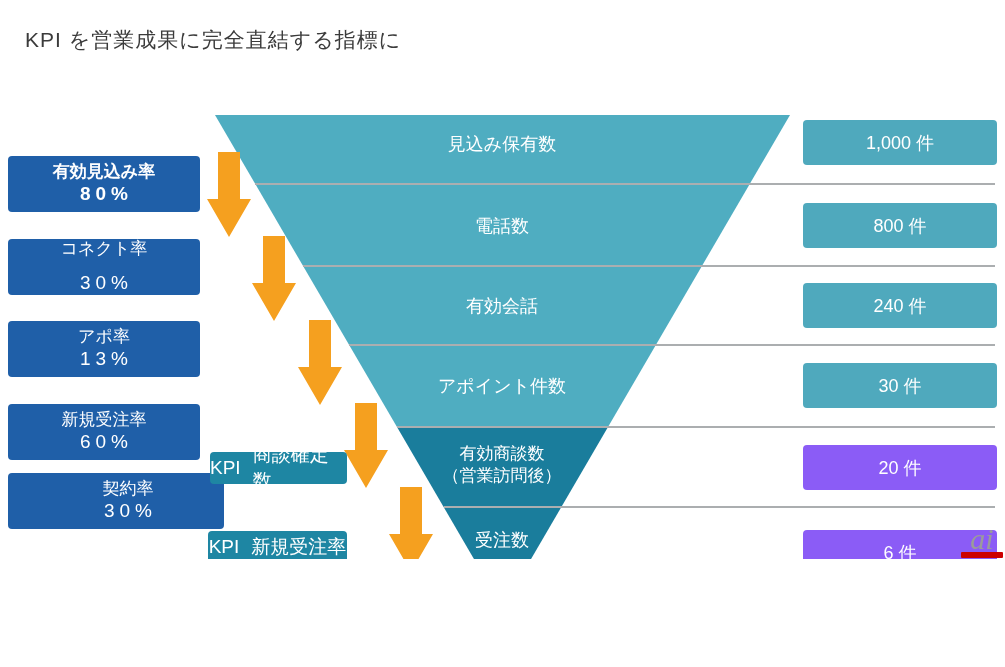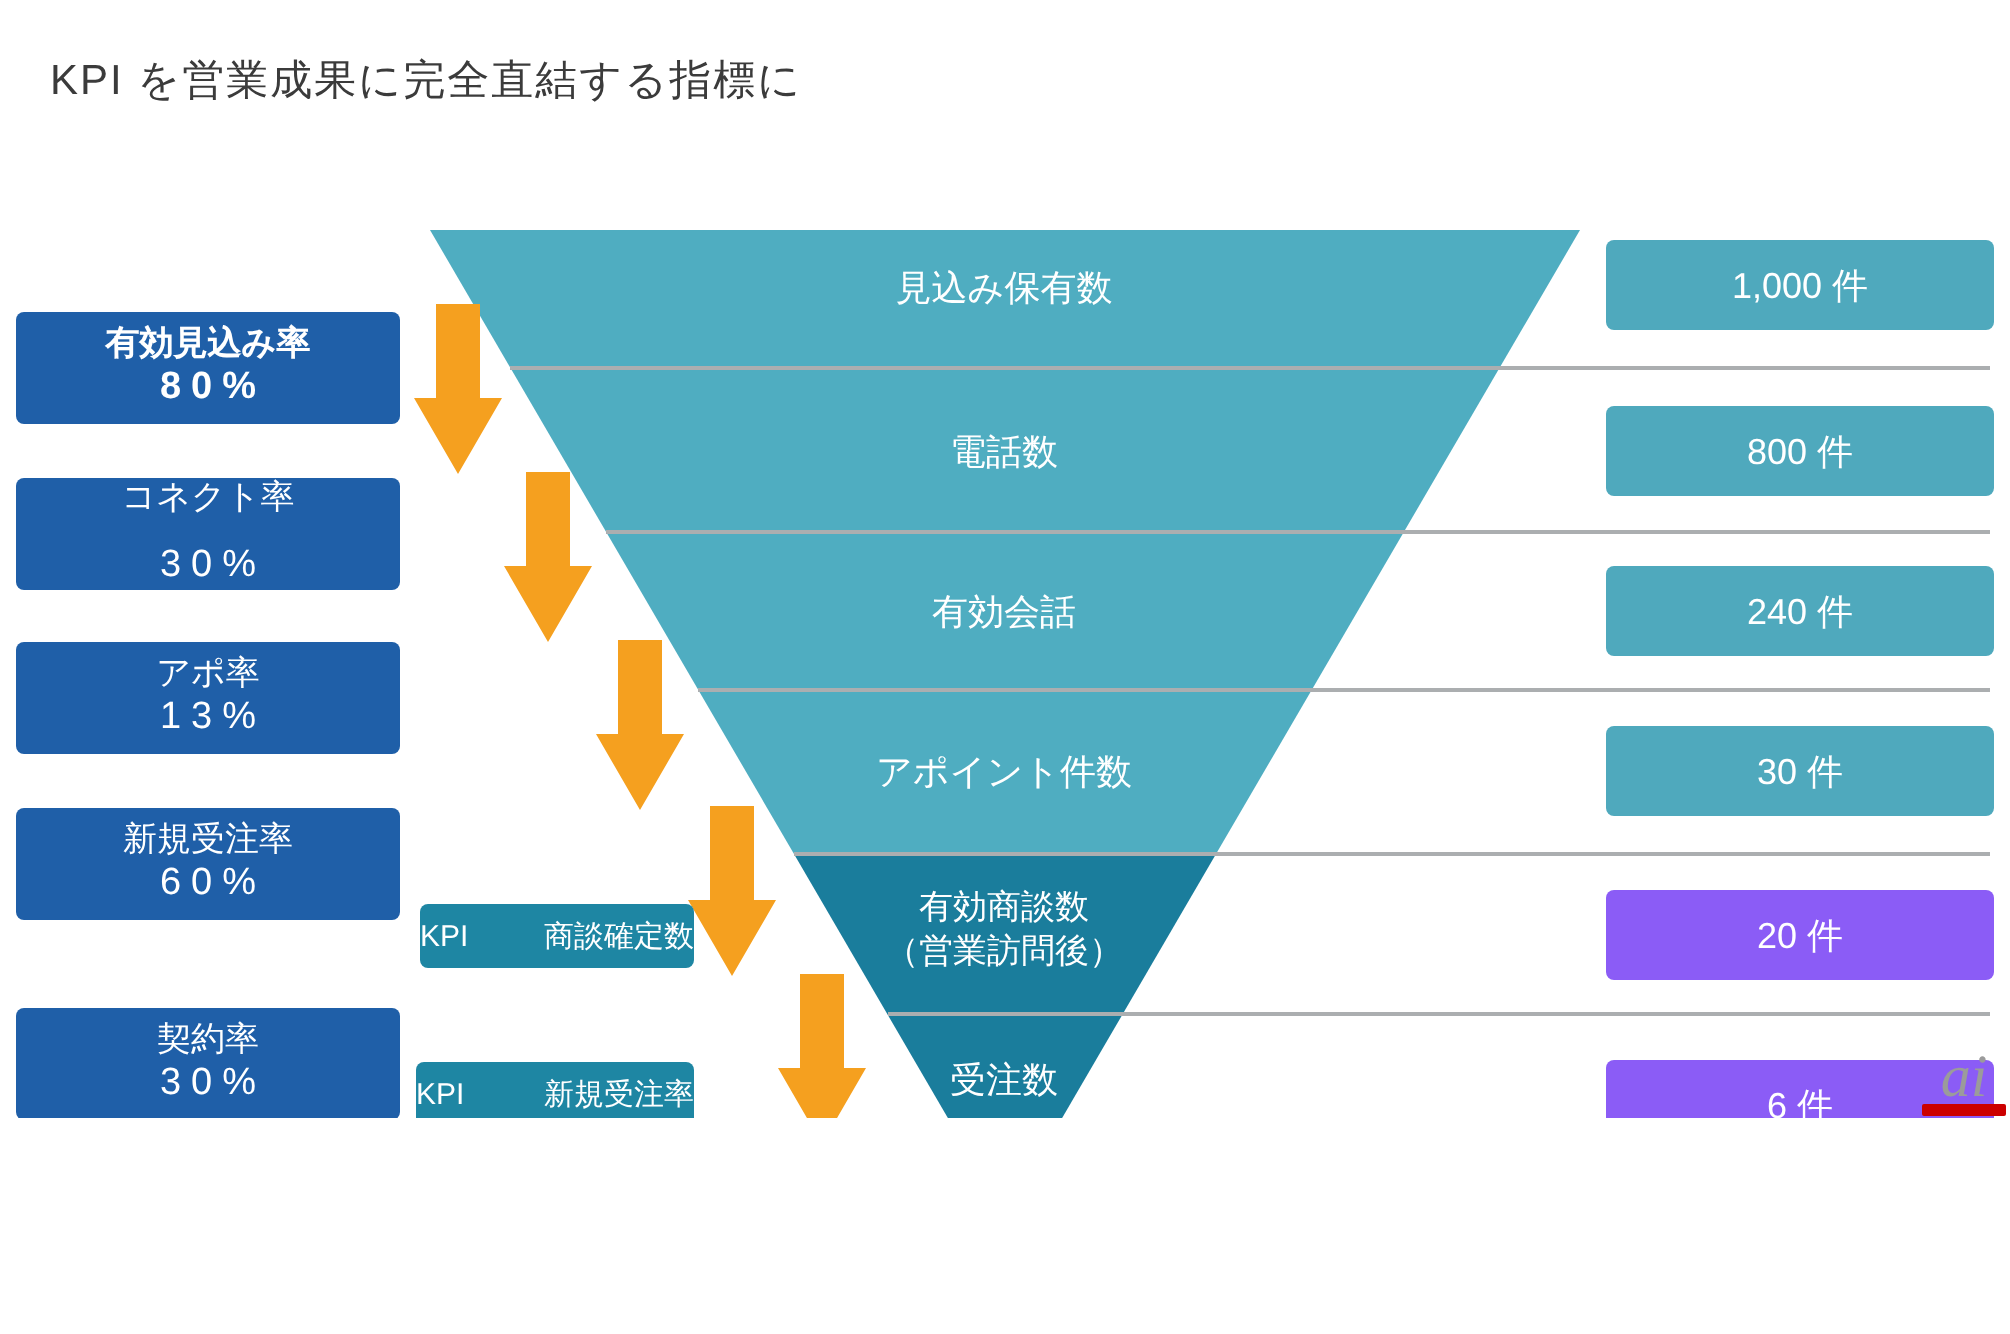--- a/index.html
+++ b/index.html
@@ -16,21 +16,21 @@
   
   .metric{
     position:absolute;left:8px;width:192px;height:56px;border-radius:4px;background:#1f5fa8;
     color:#fff;display:flex;flex-direction:column;align-items:center;justify-content:center;line-height:1.2;
   }
   .m-label{font-size:17px;}
   .m-value{font-size:19px;letter-spacing:5px;text-indent:5px;}
   
   .kpi{
     position:absolute;height:32px;border-radius:4px;background:#1e86a3;color:#fff;
-    display:flex;align-items:center;justify-content:space-between;gap:12px;font-size:15px;
+    display:flex;align-items:center;justify-content:center;gap:12px;font-size:19px;
   }
   
   .stage-label{
     position:absolute;left:302px;width:400px;text-align:center;color:#fff;font-size:18px;line-height:22px;
   }
   
   .count{
     position:absolute;left:803px;width:194px;height:45px;border-radius:4px;color:#fff;
     font-size:18px;display:flex;align-items:center;justify-content:center;
   }
@@ -81,21 +81,21 @@
     <div class="m-value">30%</div>
   </div>
   <div class="metric" style="top:321px;">
     <div class="m-label">アポ率</div>
     <div class="m-value">13%</div>
   </div>
   <div class="metric" style="top:404px;">
     <div class="m-label">新規受注率</div>
     <div class="m-value">60%</div>
   </div>
-  <div class="metric" style="top:504px;">
+  <div class="metric" style="top:473px;padding-left:24px;">
     <div class="m-label">契約率</div>
     <div class="m-value">30%</div>
   </div>
 
   <div class="kpi" style="left:210px;top:452px;width:137px;">
     <span>KPI</span>
     <span>商談確定数</span>
   </div>
   <div class="kpi" style="left:208px;top:531px;width:139px;">
     <span>KPI</span>

